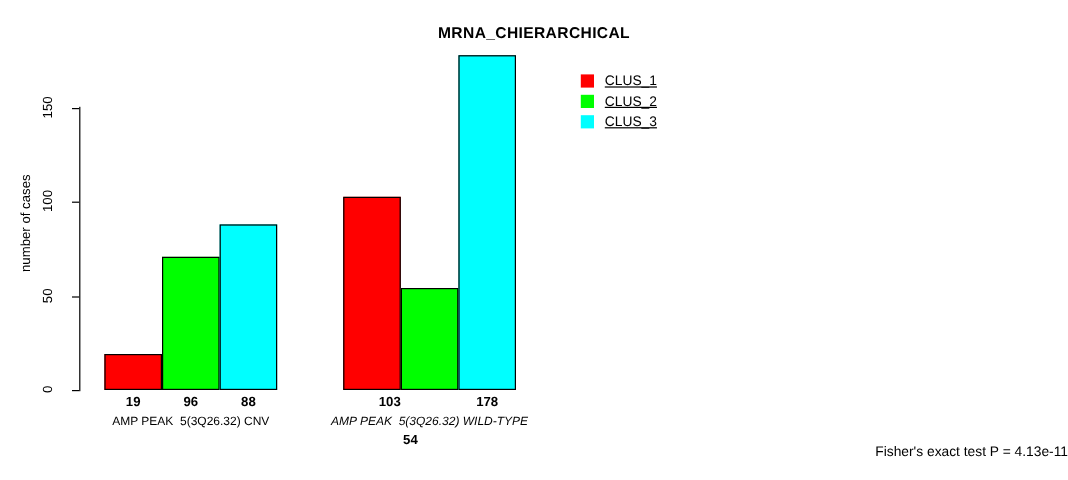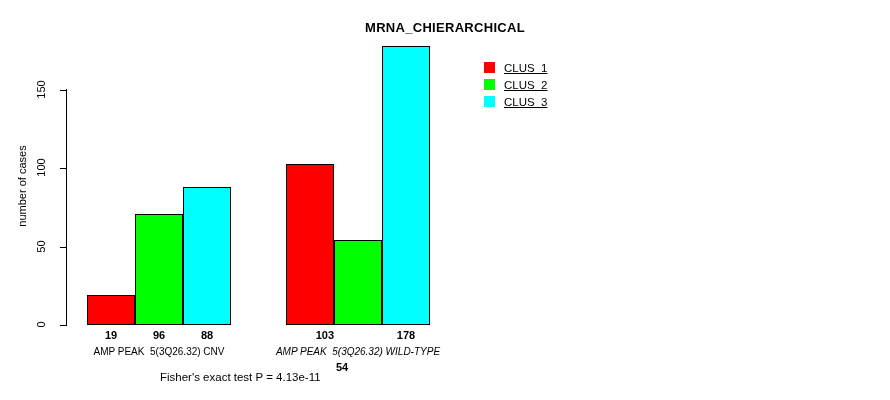--- a/index.html
+++ b/index.html
@@ -117,21 +117,21 @@
     white-space: pre;
   }
   
   #footer-note {
     position: absolute;
     left: 0;
     top: 371px;
     width: 890px;
     padding-left: 160px;
     box-sizing: border-box;
-    text-align: left;
+    text-align: right;
     font-size: 11.5px;
     white-space: pre;
   }
 </style>
 </head>
 <body>
 
 <div id="plot-root">
 
   <div class="chart-title">MRNA_CHIERARCHICAL</div>

